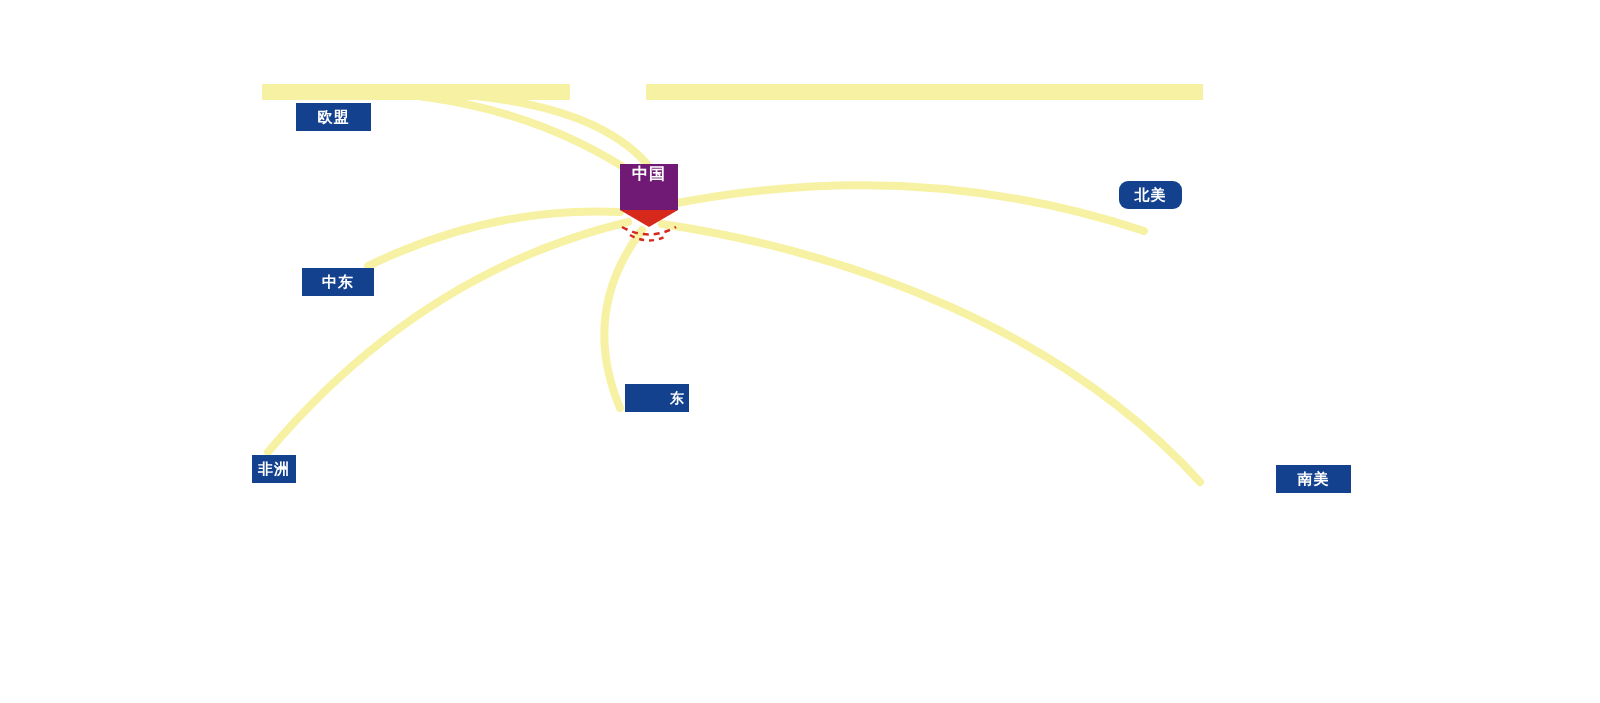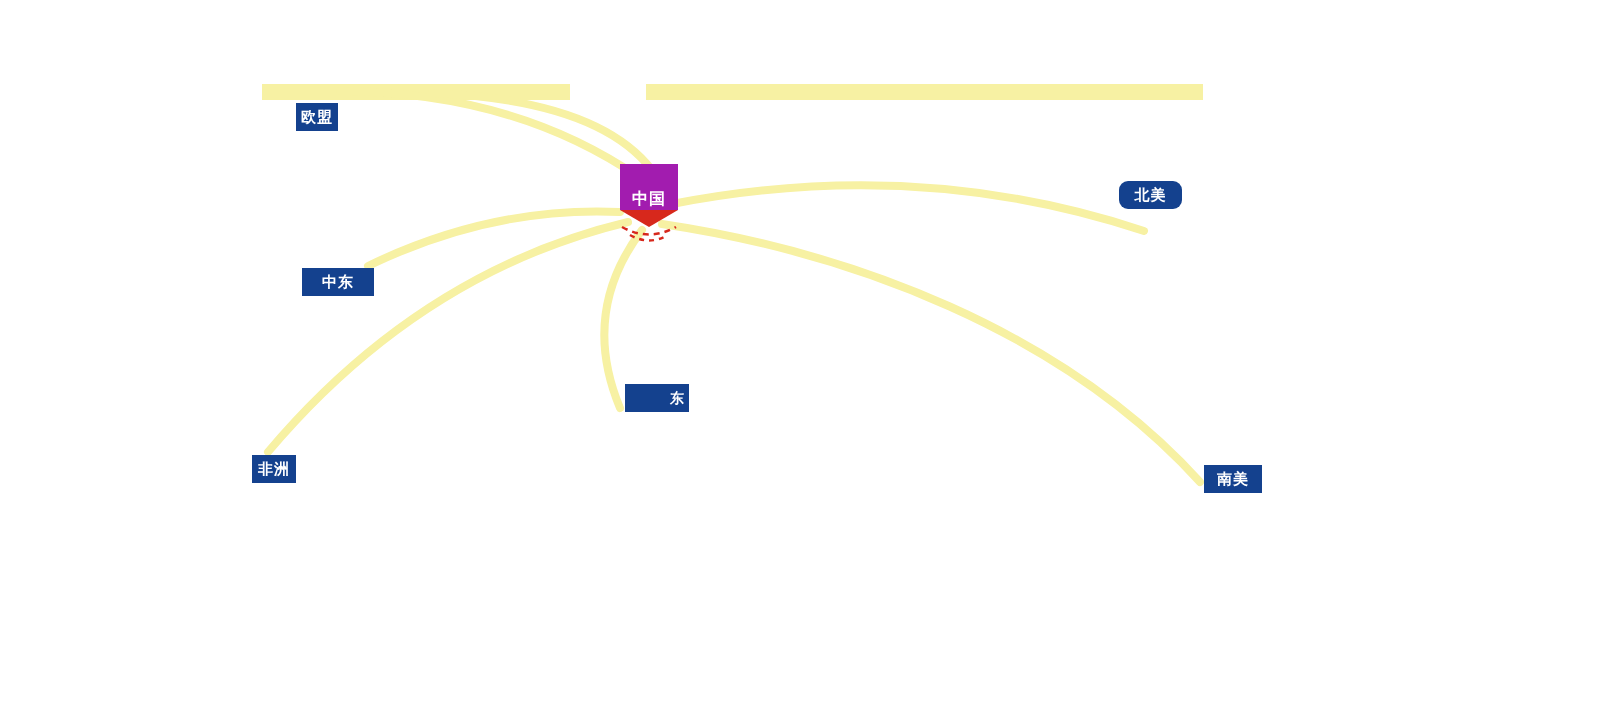--- a/index.html
+++ b/index.html
@@ -21,23 +21,23 @@
     top: 0;
     width: 1600px;
     height: 703px;
   }
   .pin {
     position: absolute;
     left: 620px;
     top: 164px;
     width: 58px;
     height: 46px;
-    background: #a21caf;
+    background: #701a75;
     display: flex;
-    align-items: flex-end;
+    align-items: flex-start;
     justify-content: center;
     z-index: 3;
   }
   .pin::after {
     content: "";
     position: absolute;
     top: 46px;
     left: 0;
     width: 0;
     height: 0;
@@ -88,25 +88,25 @@
     <path d="M 662 224 C 850 252, 1062 330, 1200 482" stroke="#f7f1a3" stroke-width="8" fill="none" stroke-linecap="round"></path>
 
     <path d="M 622 227 Q 649 242 676 227" stroke="#d7281c" stroke-width="2.5" fill="none" stroke-dasharray="6 5"></path>
     <path d="M 630 235 Q 649 246 668 235" stroke="#d7281c" stroke-width="2.5" fill="none" stroke-dasharray="5 5"></path>
   </svg>
 
   <div class="pin">
     <span class="pin-label">中国</span>
   </div>
 
-  <div class="region" style="left:296px; top:103px; width:42px;">欧盟</div>
+  <div class="region" style="left:296px; top:103px; width:75px;">欧盟</div>
 
   <div class="region" style="left:1119px; top:181px; width:63px;border-radius:9px;">北美</div>
 
   <div class="region" style="left:302px; top:268px; width:72px;">中东</div>
 
   <div class="region small-text" style="left:625px; top:384px; width:64px;padding-left:40px;">东南亚</div>
 
   <div class="region" style="left:252px; top:455px; width:44px;">非洲</div>
 
-  <div class="region" style="left:1204px; top:465px; width:58px;">南美</div>
+  <div class="region" style="left:1276px; top:465px; width:75px;">南美</div>
 
 </div>
 
 </body></html>

